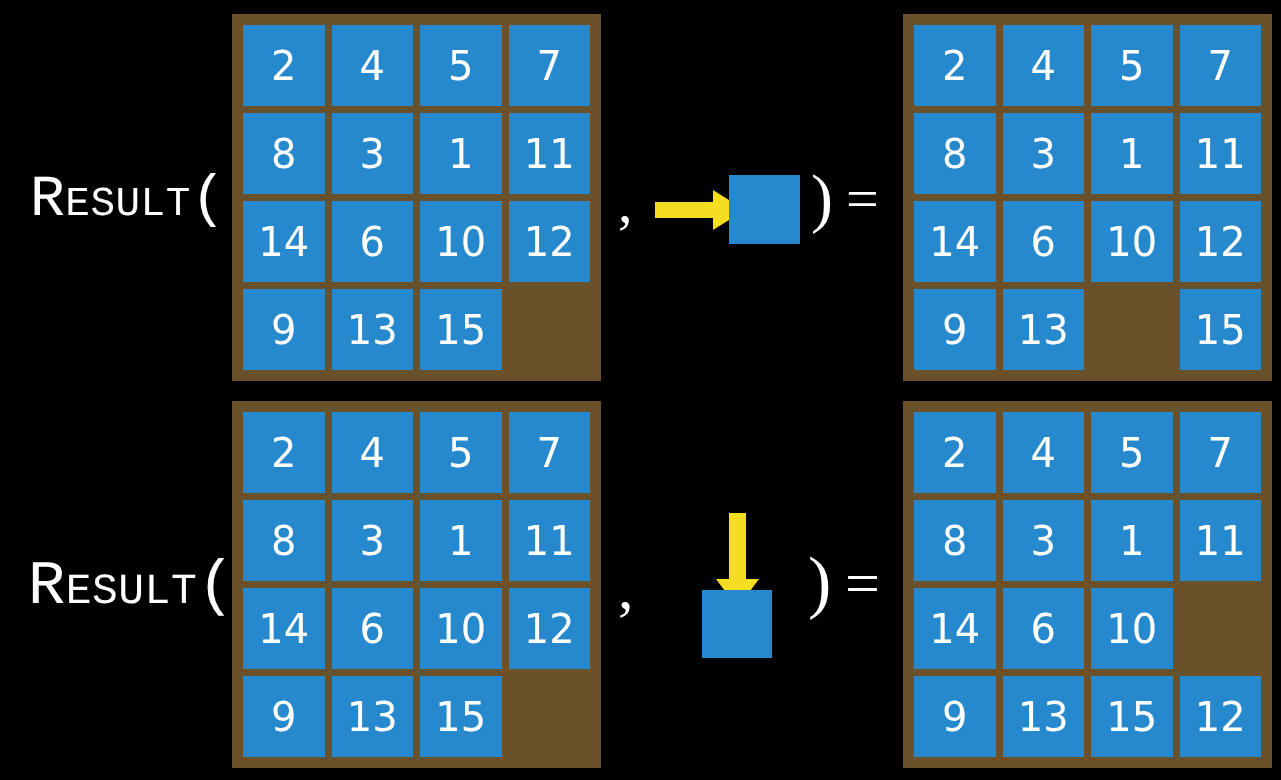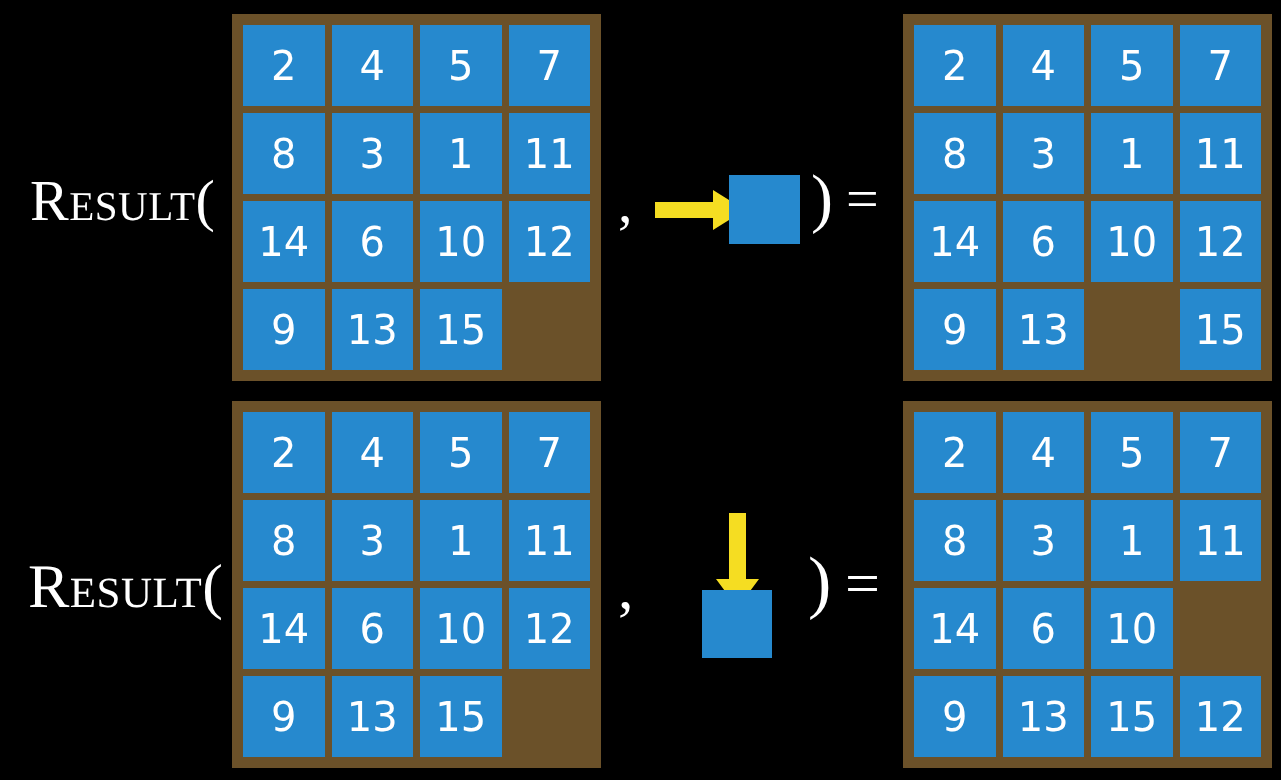--- a/index.html
+++ b/index.html
@@ -19,21 +19,21 @@
     position: relative;
     width: 1281px;
     height: 780px;
     background: #000000;
   }
 
   
   .result-label {
     position: absolute;
     color: #ffffff;
-    font-family: Liberation Serif, serif;
+    font-family: Liberation Mono, monospace;
     font-variant: small-caps;
     font-weight: 400;
     white-space: nowrap;
     letter-spacing: 0.5px;
     text-rendering: geometricPrecision;
   }
   .result-label.row1 {
     left: 30px;
     top: 169px;
     font-size: 58px;

